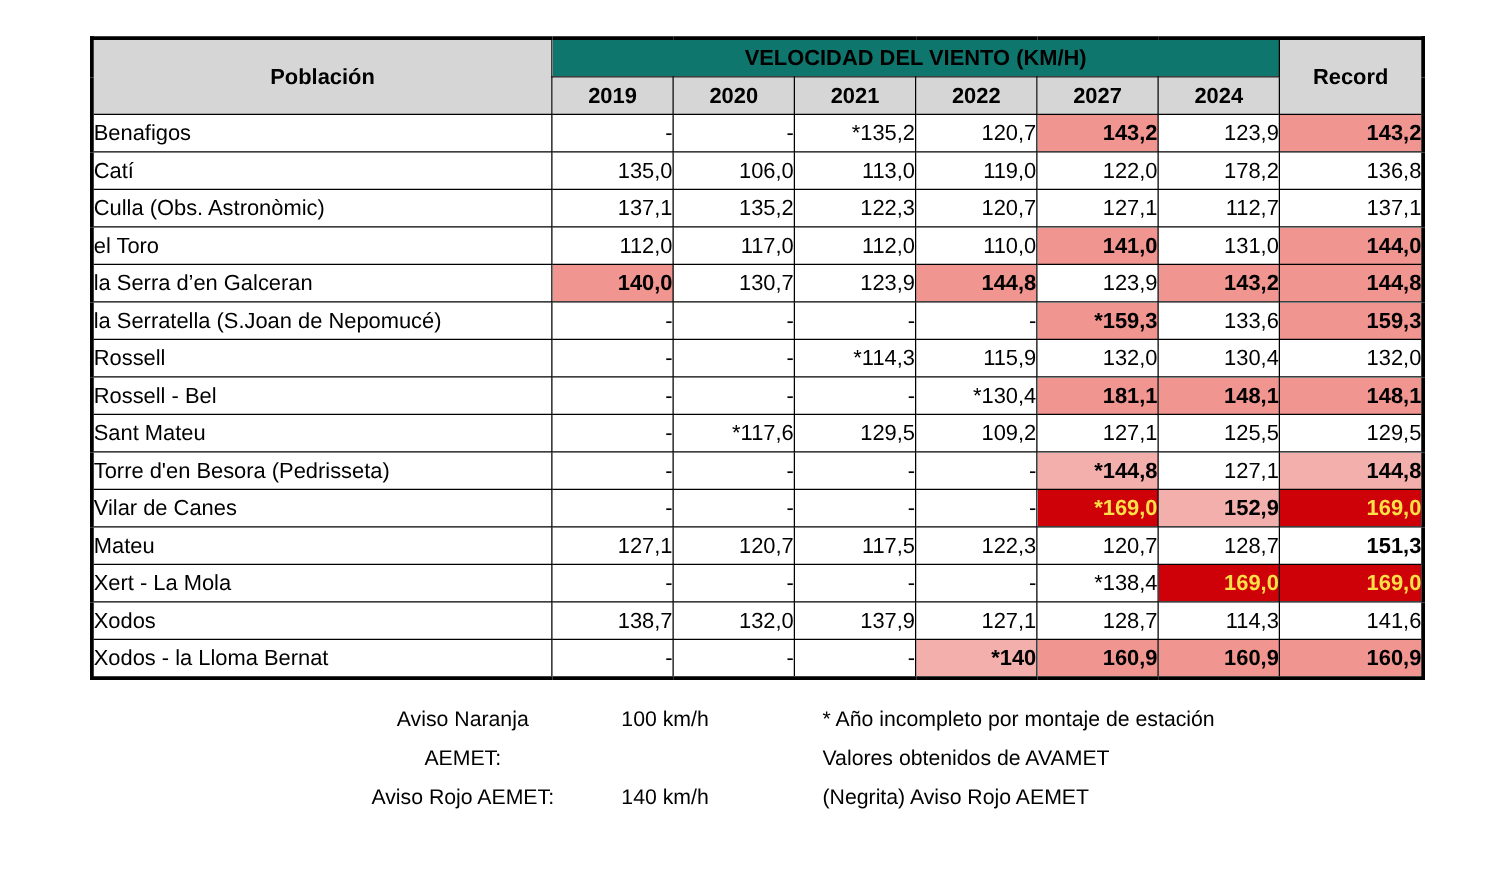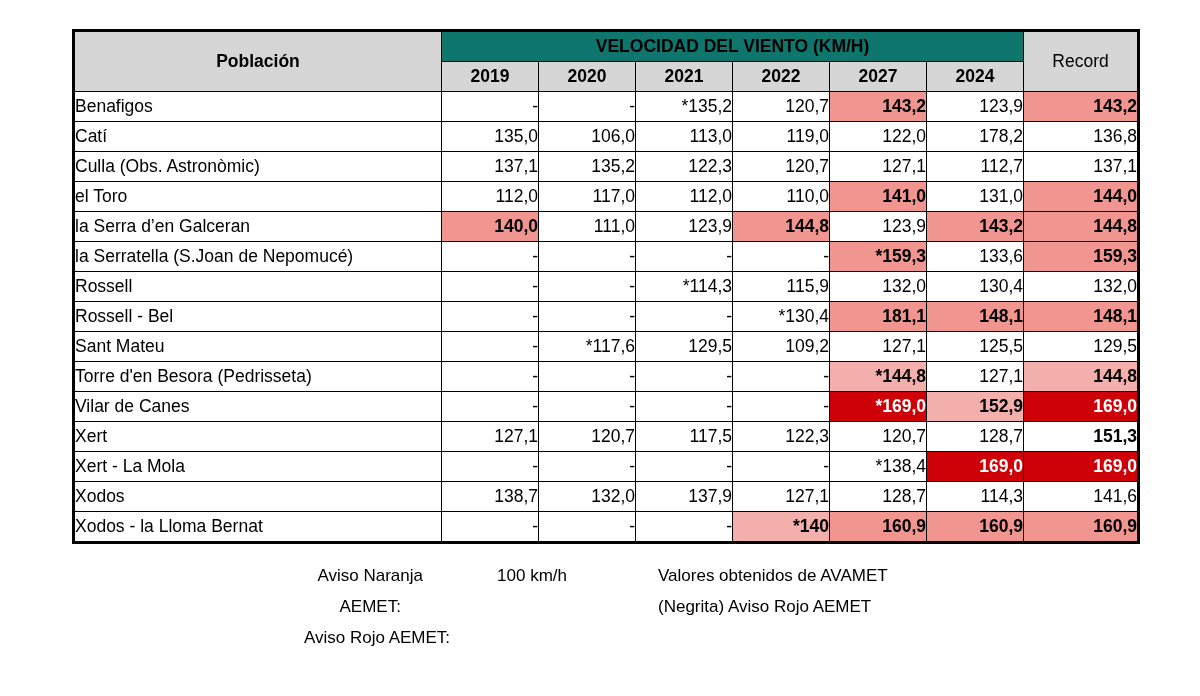--- a/index.html
+++ b/index.html
@@ -47,21 +47,21 @@
     background:#0f766e;
     font-weight:bold;
     font-size:19px;
     text-align:center;
     height:31px;
     line-height:31px;
     border-bottom:3px solid #000;
   }
   th.rec-hdr{
     background:#D6D6D6;
-    font-weight:normal;
+    font-weight:bold;
     font-size:19px;
     text-align:center;
   }
   th.yr-hdr{
     background:#D6D6D6;
     font-weight:bold;
     font-size:17.5px;
     text-align:center;
     height:30px;
     line-height:30px;
@@ -79,21 +79,21 @@
     font-weight:normal;
   }
   td.val{
     text-align:right;
     padding-right:7px;
     font-size:17.5px;
   }
   td.val.b{font-weight:bold;}
   td.val.pink{background:#F0958F;}
   td.val.pink2{background:#F3AFAC;}
-  td.val.darkred{background:#CE0109;color:#ffffff;font-weight:bold;}
+  td.val.darkred{background:#CE0109;color:#fde047;font-weight:bold;}
 
   
   .notes{
     position:absolute;
     left:0; top:560px;
     width:1200px;
     font-size:17px;
     line-height:31px;
   }
   .notes .left-col{
@@ -184,21 +184,21 @@
             <td class="val">117,0</td>
             <td class="val">112,0</td>
             <td class="val">110,0</td>
             <td class="val pink b">141,0</td>
             <td class="val">131,0</td>
             <td class="val pink b thick-right">144,0</td>
           </tr>
           <tr>
             <td class="pob thick-left">la Serra d’en Galceran</td>
             <td class="val pink b">140,0</td>
-            <td class="val">111,0</td>
+            <td class="val">130,7</td>
             <td class="val">123,9</td>
             <td class="val pink b">144,8</td>
             <td class="val">123,9</td>
             <td class="val pink b">143,2</td>
             <td class="val pink b thick-right">144,8</td>
           </tr>
           <tr>
             <td class="pob thick-left">la Serratella (S.Joan de Nepomucé)</td>
             <td class="val">-</td>
             <td class="val">-</td>
@@ -252,21 +252,21 @@
             <td class="pob thick-left">Vilar de Canes</td>
             <td class="val">-</td>
             <td class="val">-</td>
             <td class="val">-</td>
             <td class="val">-</td>
             <td class="val darkred">*169,0</td>
             <td class="val pink2 b">152,9</td>
             <td class="val darkred thick-right">169,0</td>
           </tr>
           <tr>
-            <td class="pob thick-left">Xert</td>
+            <td class="pob thick-left">Mateu</td>
             <td class="val">127,1</td>
             <td class="val">120,7</td>
             <td class="val">117,5</td>
             <td class="val">122,3</td>
             <td class="val">120,7</td>
             <td class="val">128,7</td>
             <td class="val b thick-right">151,3</td>
           </tr>
           <tr>
             <td class="pob thick-left">Xert - La Mola</td>
@@ -303,21 +303,23 @@
   </div>
 
   <div class="notes">
     <div class="left-col" id="notes-left">
         <div class="nrow">
           <span class="nlabel">Aviso Naranja AEMET:</span>
           <span class="nval">100 km/h</span>
         </div>
         <div class="nrow">
           <span class="nlabel">Aviso Rojo AEMET:</span>
+          <span class="nval">140 km/h</span>
         </div>
       </div>
     <div class="right-col" id="notes-right">
+        <div>* Año incompleto por montaje de estación</div>
         <div>Valores obtenidos de AVAMET</div>
         <div>(Negrita) Aviso Rojo AEMET</div>
       </div>
   </div>
 
 </div>
 
 </body></html>

